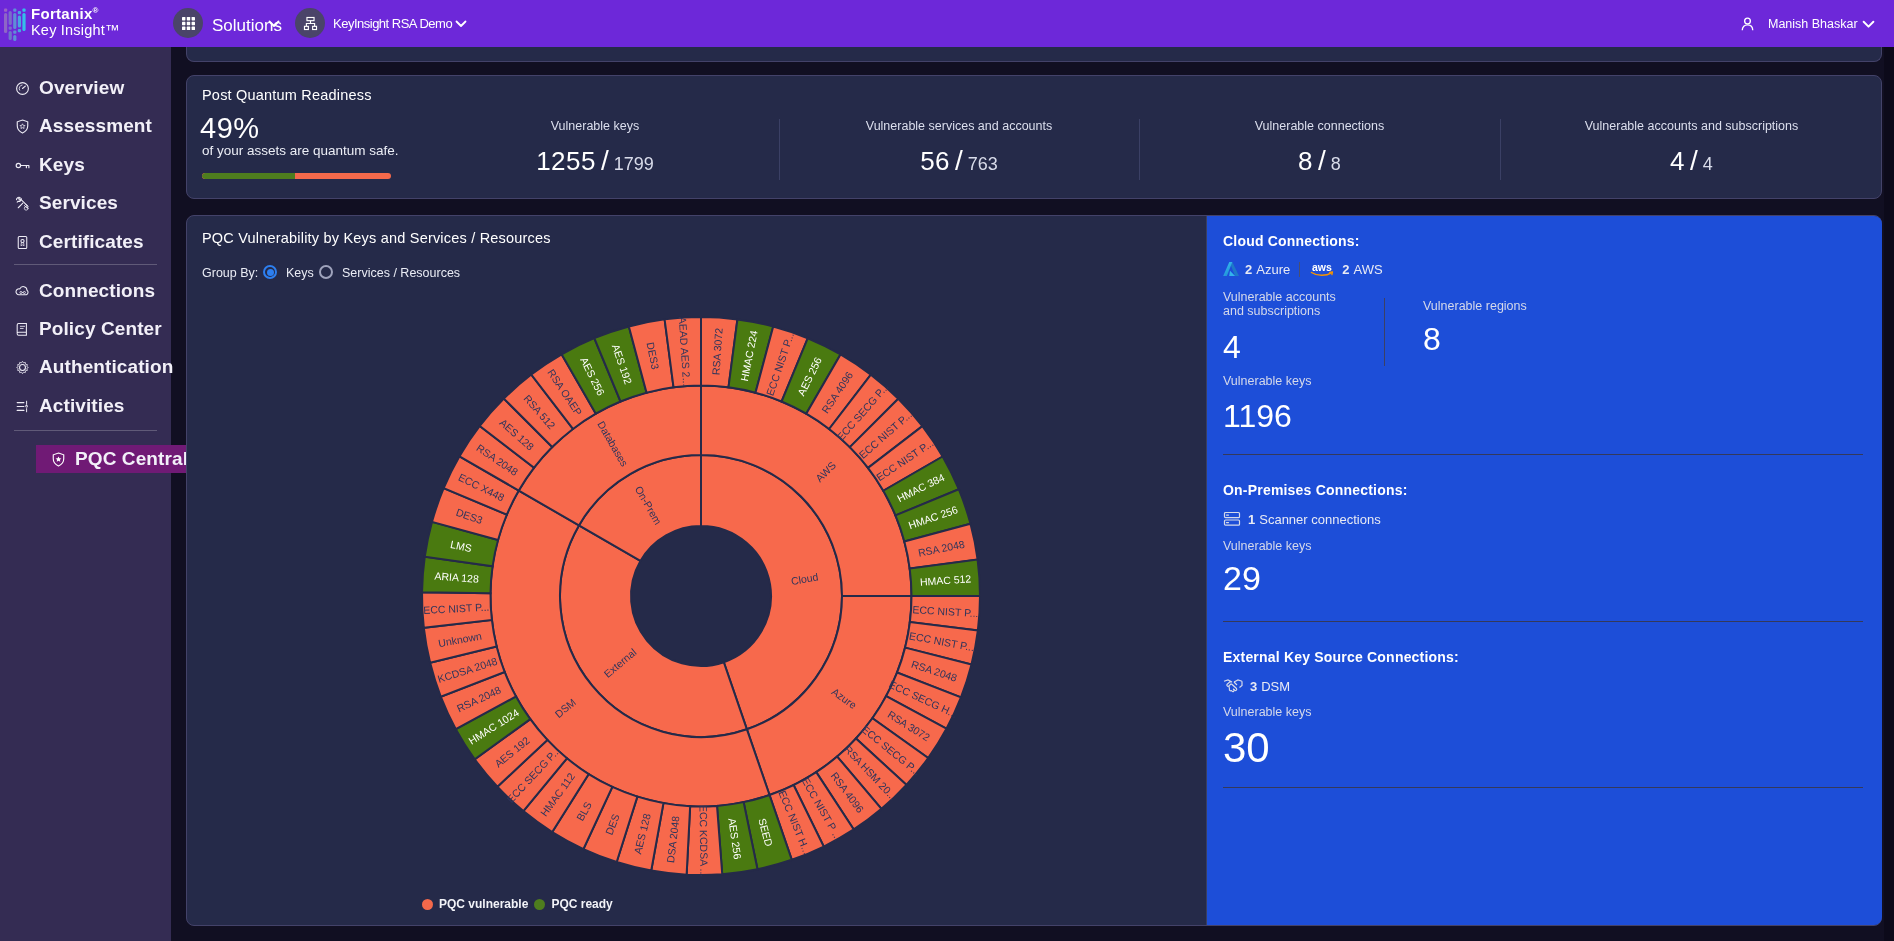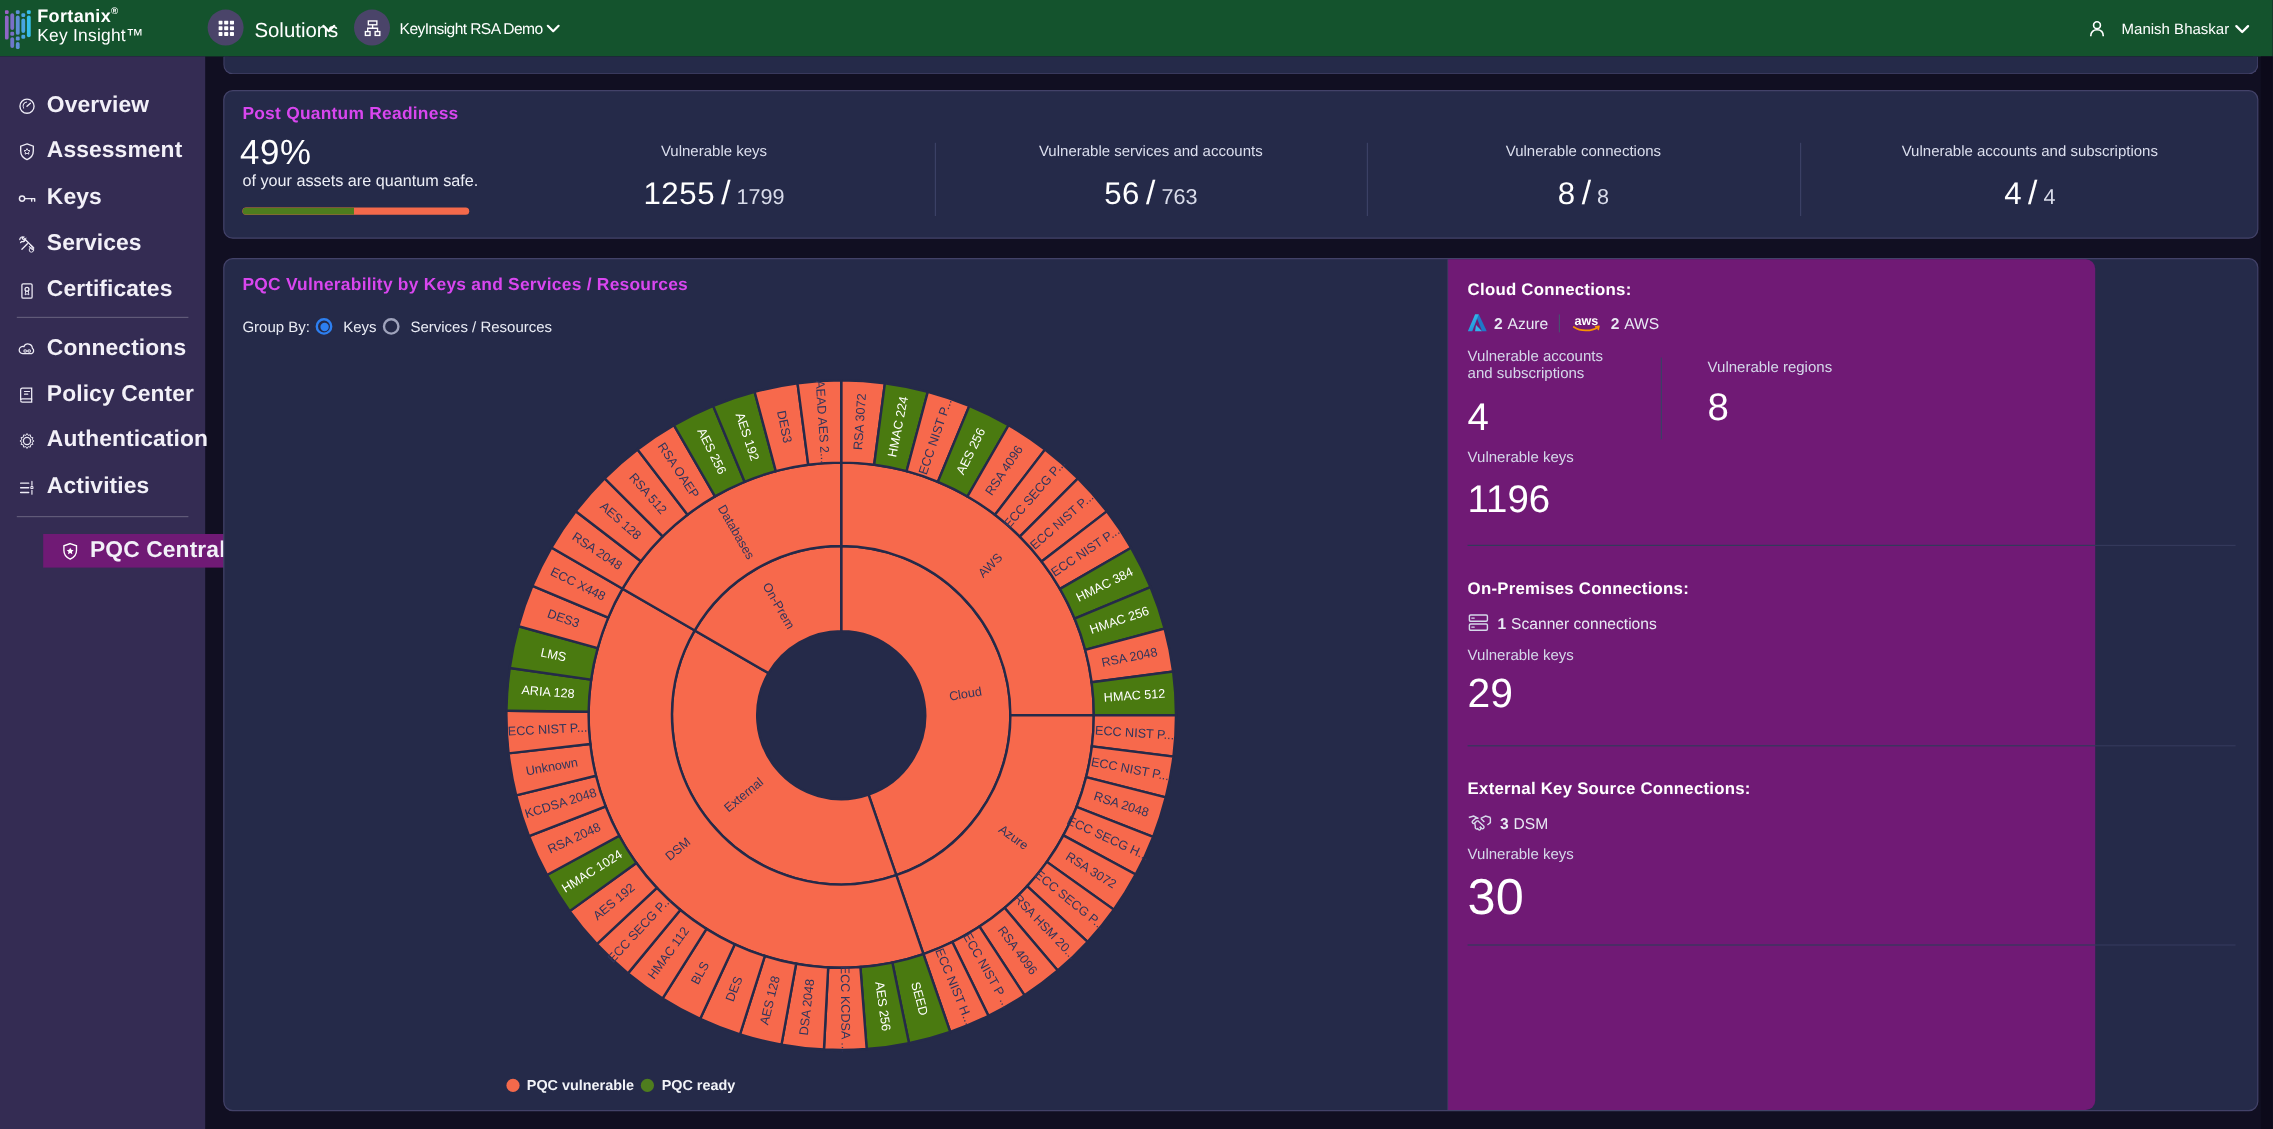--- a/index.html
+++ b/index.html
@@ -2,57 +2,57 @@
 <html><head>
 <meta charset="utf-8">
 <style>
   * { margin:0; padding:0; box-sizing:border-box; }
   html,body { width:1894px; height:941px; overflow:hidden; }
   body { background:#110F22; font-family:"Liberation Sans",sans-serif; color:#fff; }
   #root { position:relative; width:1894px; height:941px; }
   .abs { position:absolute; }
 
   
-  .topbar { position:absolute; left:0; top:0; width:1894px; height:47px; background:#14532d; }
+  .topbar { position:absolute; left:0; top:0; width:1894px; height:47px; background:#6d28d9; }
   .brand { position:absolute; left:31px; top:5px; line-height:1.15; }
   .brand .b1 { font-size:15px; font-weight:bold; letter-spacing:.3px; }
   .brand .b1 sup { font-size:8px; }
   .brand .b2 { font-size:14.5px; font-weight:normal; letter-spacing:.2px; }
   .circbtn { position:absolute; top:8px; width:30px; height:30px; border-radius:50%; background:#4A4469; display:flex; align-items:center; justify-content:center; }
   .tbtxt { position:absolute; top:16px; font-size:13.5px; color:#fff; }
   .chev { position:absolute; top:20px; }
 
   
   .sidebar { position:absolute; left:0; top:47px; width:171px; height:894px; background:#342C53; }
   .nav-item { position:absolute; left:0; width:171px; height:38px; display:flex; align-items:center; }
   .nav-item svg { margin-left:14px; flex:none; }
   .nav-item span { margin-left:8px; font-size:19px; font-weight:bold; color:#F2F0F8; letter-spacing:.1px; }
   .nav-div { position:absolute; left:14px; width:143px; height:1px; background:rgba(255,255,255,.22); }
   .nav-active { background:#701a75;margin-left:36px; }
 
   
   .card { position:absolute; background:#252A49; border:1px solid #434269; border-radius:8px; }
-  .ctitle { position:absolute; left:15px; font-size:14.5px; font-weight:bold; letter-spacing:.2px; color:#d946ef; }
+  .ctitle { position:absolute; left:15px; font-size:14.5px; font-weight:normal; letter-spacing:.2px; color:#ffffff; }
 
   
   .statcol { position:absolute; top:0; height:124px; display:flex; flex-direction:column; align-items:center; padding-top:43px; }
   .statcol .lbl { font-size:12.5px; color:#DCDFEE; }
   .statcol .val { margin-top:13px; display:flex; align-items:baseline; color:#fff; }
   .statcol .big { font-size:26px; font-weight:400; letter-spacing:.5px; }
   .statcol .sl  { font-size:28px; font-weight:300; margin:0 5px; line-height:18px; }
   .statcol .sm  { font-size:18px; font-weight:300; color:#D9DCEA; }
   .vdiv { position:absolute; width:1px; background:#3B4065; }
 
   
   .radio-on { width:14px; height:14px; border-radius:50%; border:2px solid #2D7FF0; background:#252A49; display:flex; align-items:center; justify-content:center; }
   .radio-on i { width:7px; height:7px; border-radius:50%; background:#2D7FF0; }
   .radio-off { width:14px; height:14px; border-radius:50%; border:2px solid #9FA3BC; background:transparent; }
 
   
-  .rpanel { position:absolute; left:1019px; top:0; width:540px; height:709px; background:#701a75; border-left:1px solid #3A3F60; border-radius:0 8px 8px 0; }
+  .rpanel { position:absolute; left:1019px; top:0; width:676px; height:709px; background:#1d4ed8; border-left:1px solid #3A3F60; border-radius:0 8px 8px 0; }
   .rp-h { position:absolute; left:16px; font-size:14px; font-weight:bold; color:#FFF; letter-spacing:.2px; }
   .rp-lbl { position:absolute; left:16px; font-size:12.5px; color:#D5D9EA; line-height:14px; }
   .rp-num { position:absolute; left:16px; font-size:32px; font-weight:300; color:#FFF; line-height:1; }
   .rp-div { position:absolute; left:16px; width:640px; height:1px; background:#34395B; }
   .rp-row { position:absolute; left:16px; display:flex; align-items:center; font-size:13px; color:#E8EAF4; }
   .rp-row b { font-weight:bold; margin-right:4px; }
 
   .legend { position:absolute; display:flex; align-items:center; font-size:12px; font-weight:bold; color:#F2F3F8; }
   .dot { width:11px; height:11px; border-radius:50%; margin-right:6px; }
 </style>

